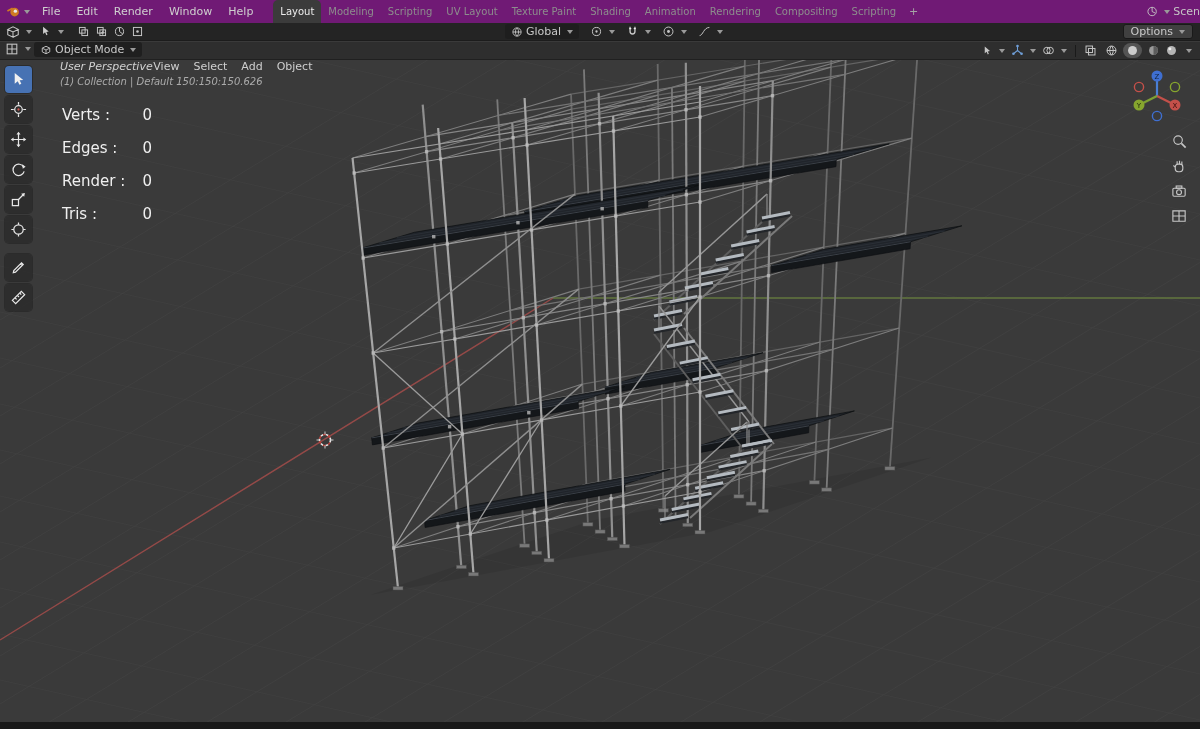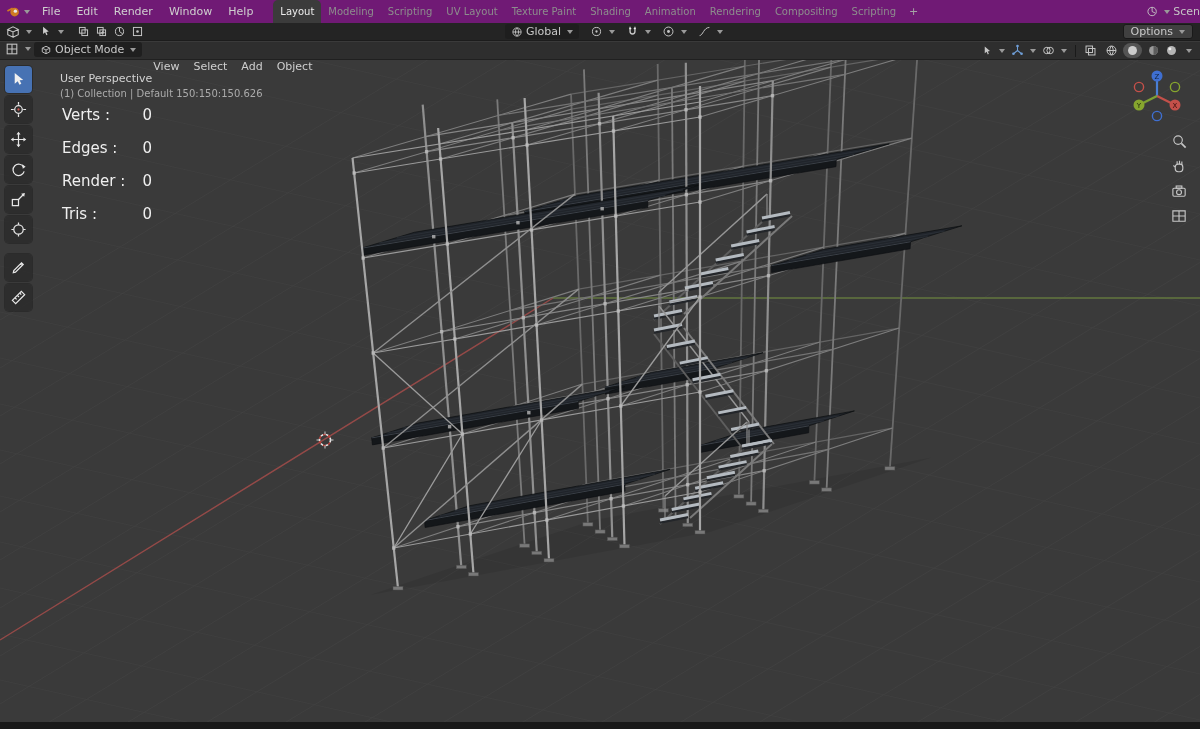--- a/index.html
+++ b/index.html
@@ -34,21 +34,21 @@
   .shadepill{display:flex;align-items:center;gap:5px;background:transparent;border-radius:8px;padding:1px 2px;}
   .shade-active{background:#545454;border-radius:8px;padding:1px 3px;}
   .vsep{width:1px;height:12px;background:#1a1a1a;margin:0 2px;}
   
   .viewport{position:absolute;top:60px;left:0;right:0;bottom:7px;background:#3a3a3a;overflow:hidden;}
   #scene{position:absolute;inset:0;}
   .tools{position:absolute;left:5px;top:6px;display:flex;flex-direction:column;gap:3px;z-index:5;}
   .toolbtn{width:27px;height:27px;background:rgba(44,44,44,.92);border-radius:4px;display:flex;align-items:center;justify-content:center;box-shadow:0 0 0 1px rgba(0,0,0,.25);}
   .toolbtn.active{background:#4772b3;}
   .toolbtn.gap{margin-top:8px;}
-  .vp-info{position:absolute;left:60px;top:12px;z-index:4;}
+  .vp-info{position:absolute;left:60px;top:0;z-index:4;font-style:italic;}
   .vp-info .persp{color:#d2d2d2;font-size:11px;}
   .vp-info .coll{color:#ababab;font-size:10px;margin-top:3px;}
   .meshstats{position:absolute;left:62px;top:46px;display:grid;grid-template-columns:64px 26px;row-gap:15px;z-index:4;}
   .meshstats .lbl{color:#efefef;font-size:15px;}
   .meshstats .val{color:#efefef;font-size:15px;text-align:right;}
   .gizmo{position:absolute;left:1127px;top:6px;width:60px;height:60px;z-index:6;}
   .navicons{position:absolute;left:1170px;top:72px;display:flex;flex-direction:column;gap:7px;z-index:6;}
   .navicons button{width:18px;height:18px;align-items:center;justify-content:center;}
   .cursor3d{position:absolute;left:316px;top:371px;width:18px;height:18px;z-index:4;}
   .scenestats{position:absolute;left:1056px;top:558px;z-index:4;color:#dcdcdc;font-size:13.5px;line-height:15.3px;letter-spacing:.2px;}

